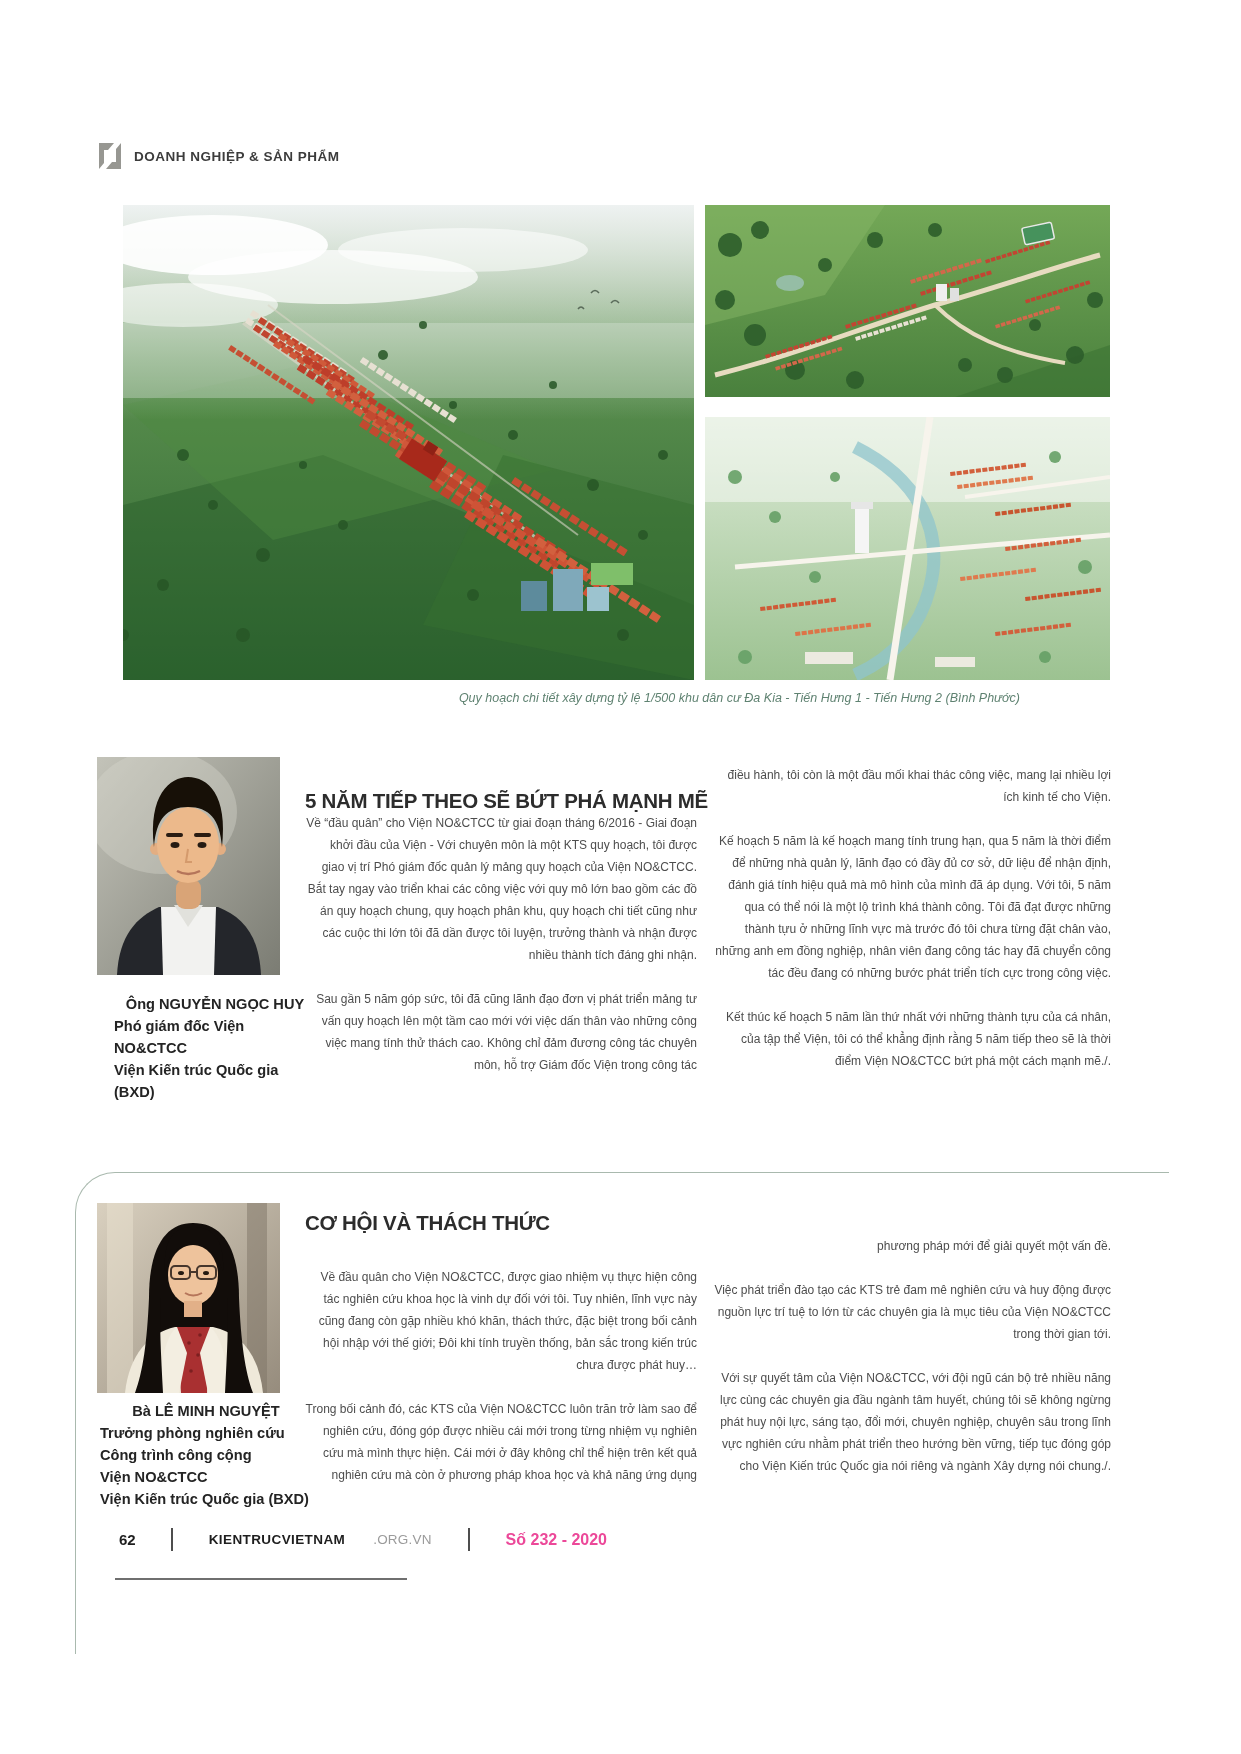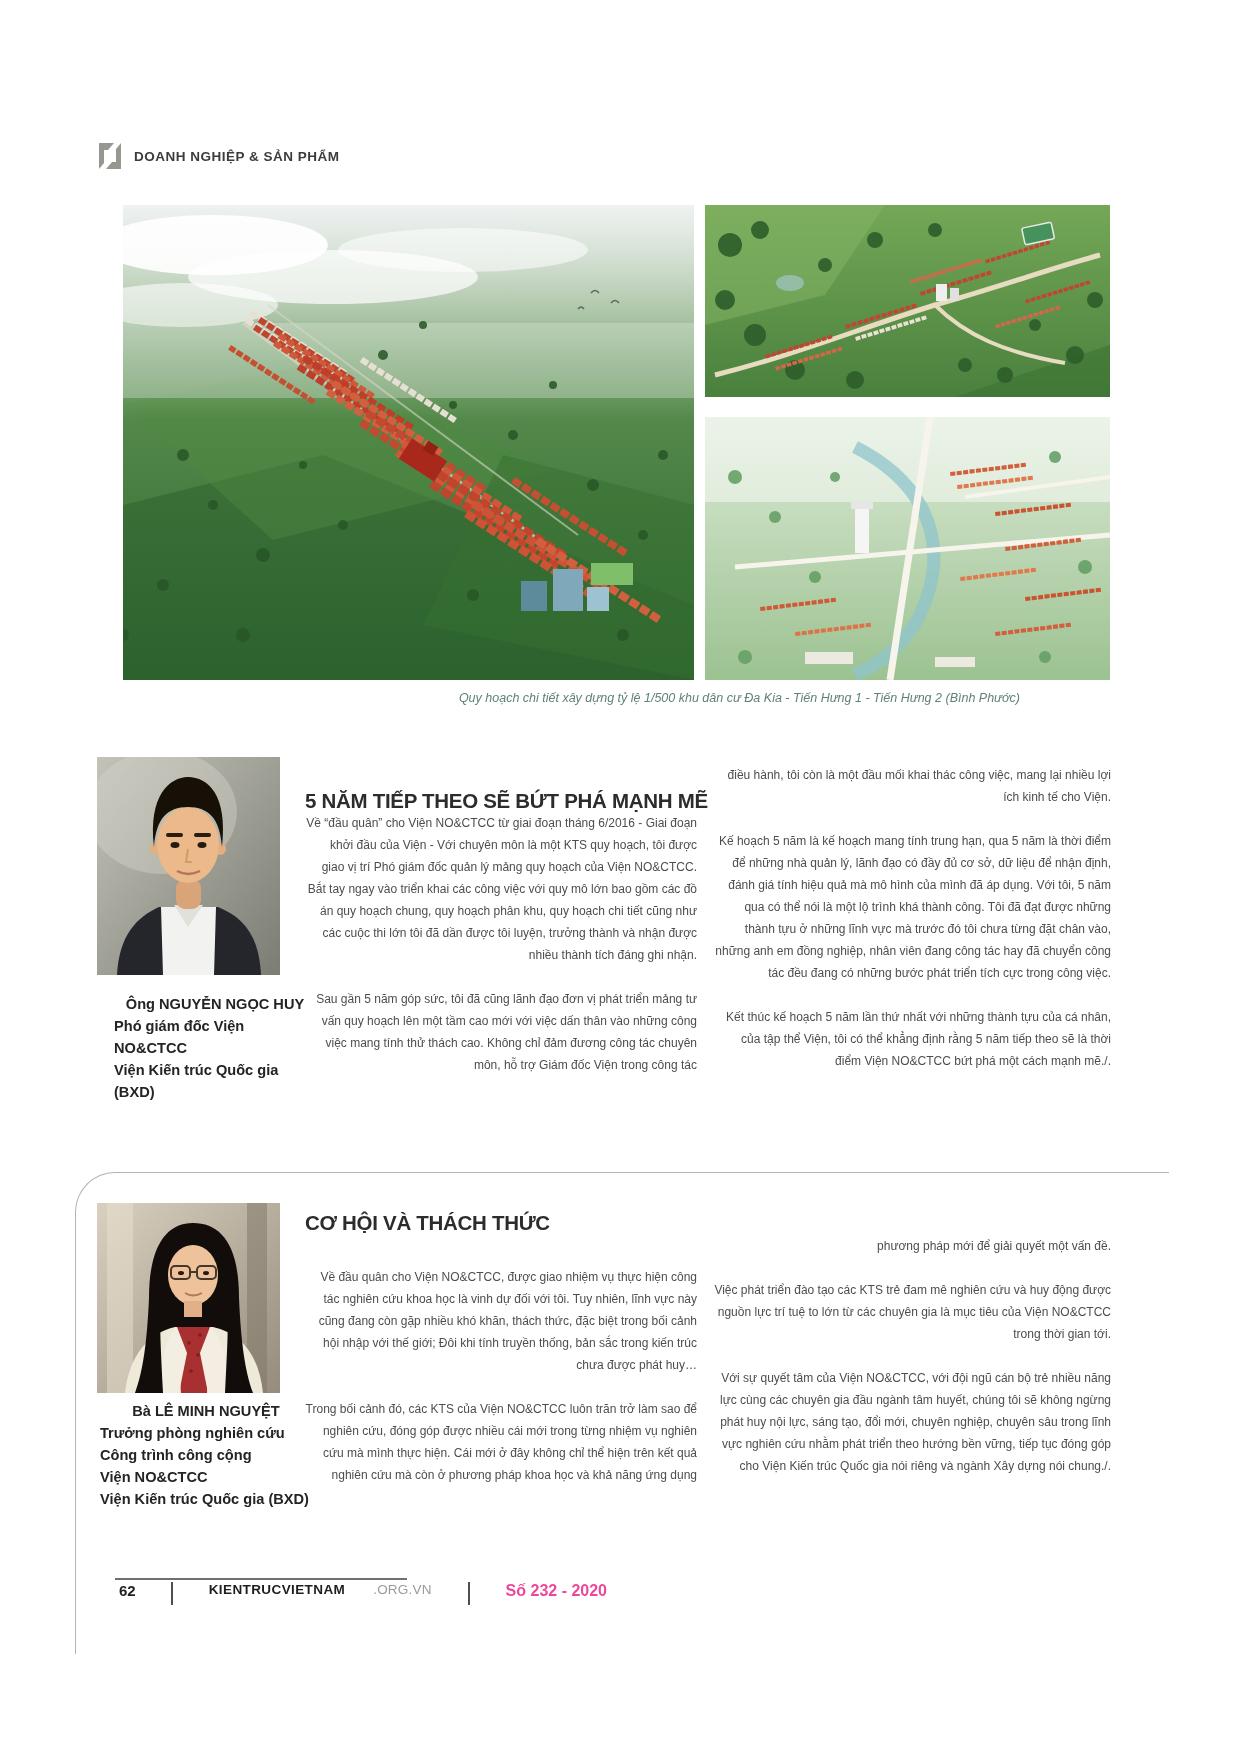--- a/index.html
+++ b/index.html
@@ -44,21 +44,21 @@
 
   
   .a2-h    { left:305px; top:1211px; }
   .a2-col1 { left:305px; top:1266px; width:392px; }
   .a2-col2 { left:713px; top:1222px; width:398px;margin-top:13px; }
   .portrait2 { left:97px; top:1203px; width:183px; height:190px; }
   .cap2 { left:100px; top:1400px; width:212px; }
 
   
   .footer-rule { left:115px; top:1578px; width:292px; height:2px; background:#6f6f6f; }
-  .footer-row { left:115px; top:1582px; display:flex; align-items:flex-start; height:27px;gap:24px; }
+  .footer-row { left:115px; top:1526px; display:flex; align-items:center; height:27px;gap:24px; }
   .f-page  { font-size:15px; font-weight:bold; color:#1e1e1e; padding:0 11px 0 4px; }
   .f-div   { width:2px; height:23px; background:#4e4e4e; }
   .f-site  { font-size:13.5px; font-weight:bold; letter-spacing:.4px; color:#1e1e1e; padding:0 12px; }
   .f-site .domain { font-weight:normal; color:#9b9b9b; letter-spacing:.2px;padding-left:28px; }
   .f-issue { font-size:16px; font-weight:bold; color:#ec4899; padding:0 0 0 12px; }
 </style>
 </head>
 <body>
 
 <div class="page">

